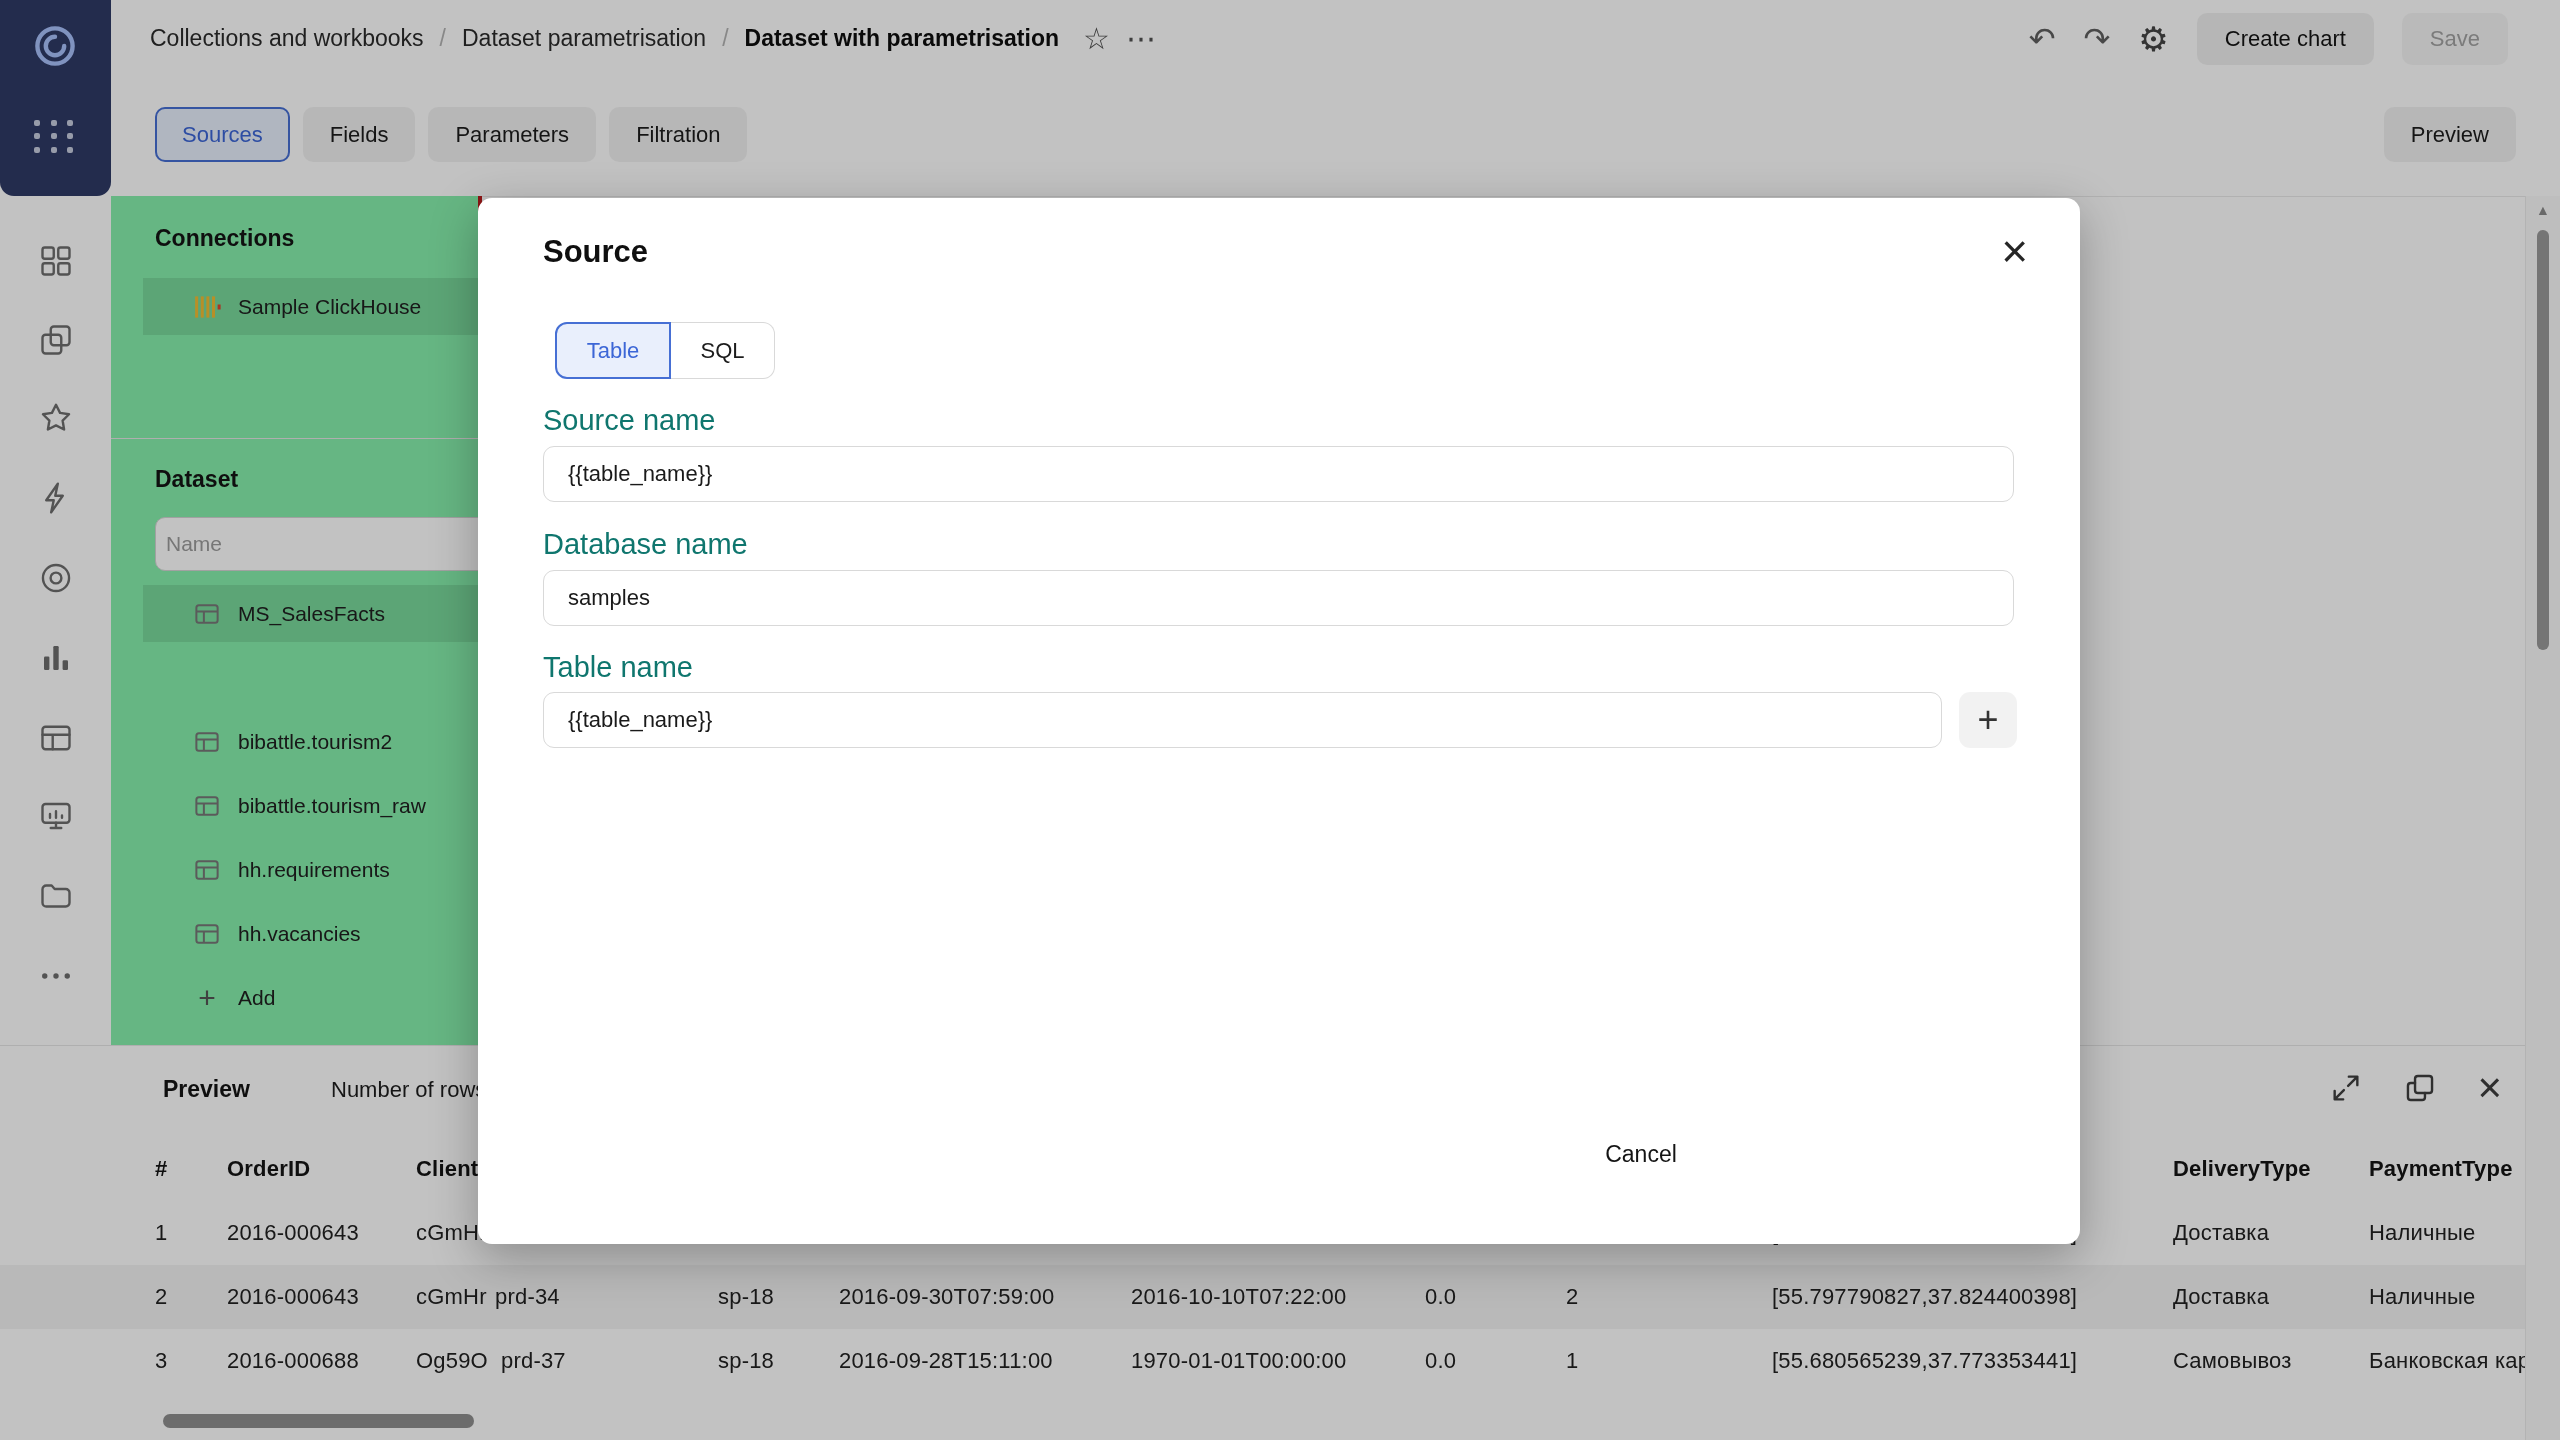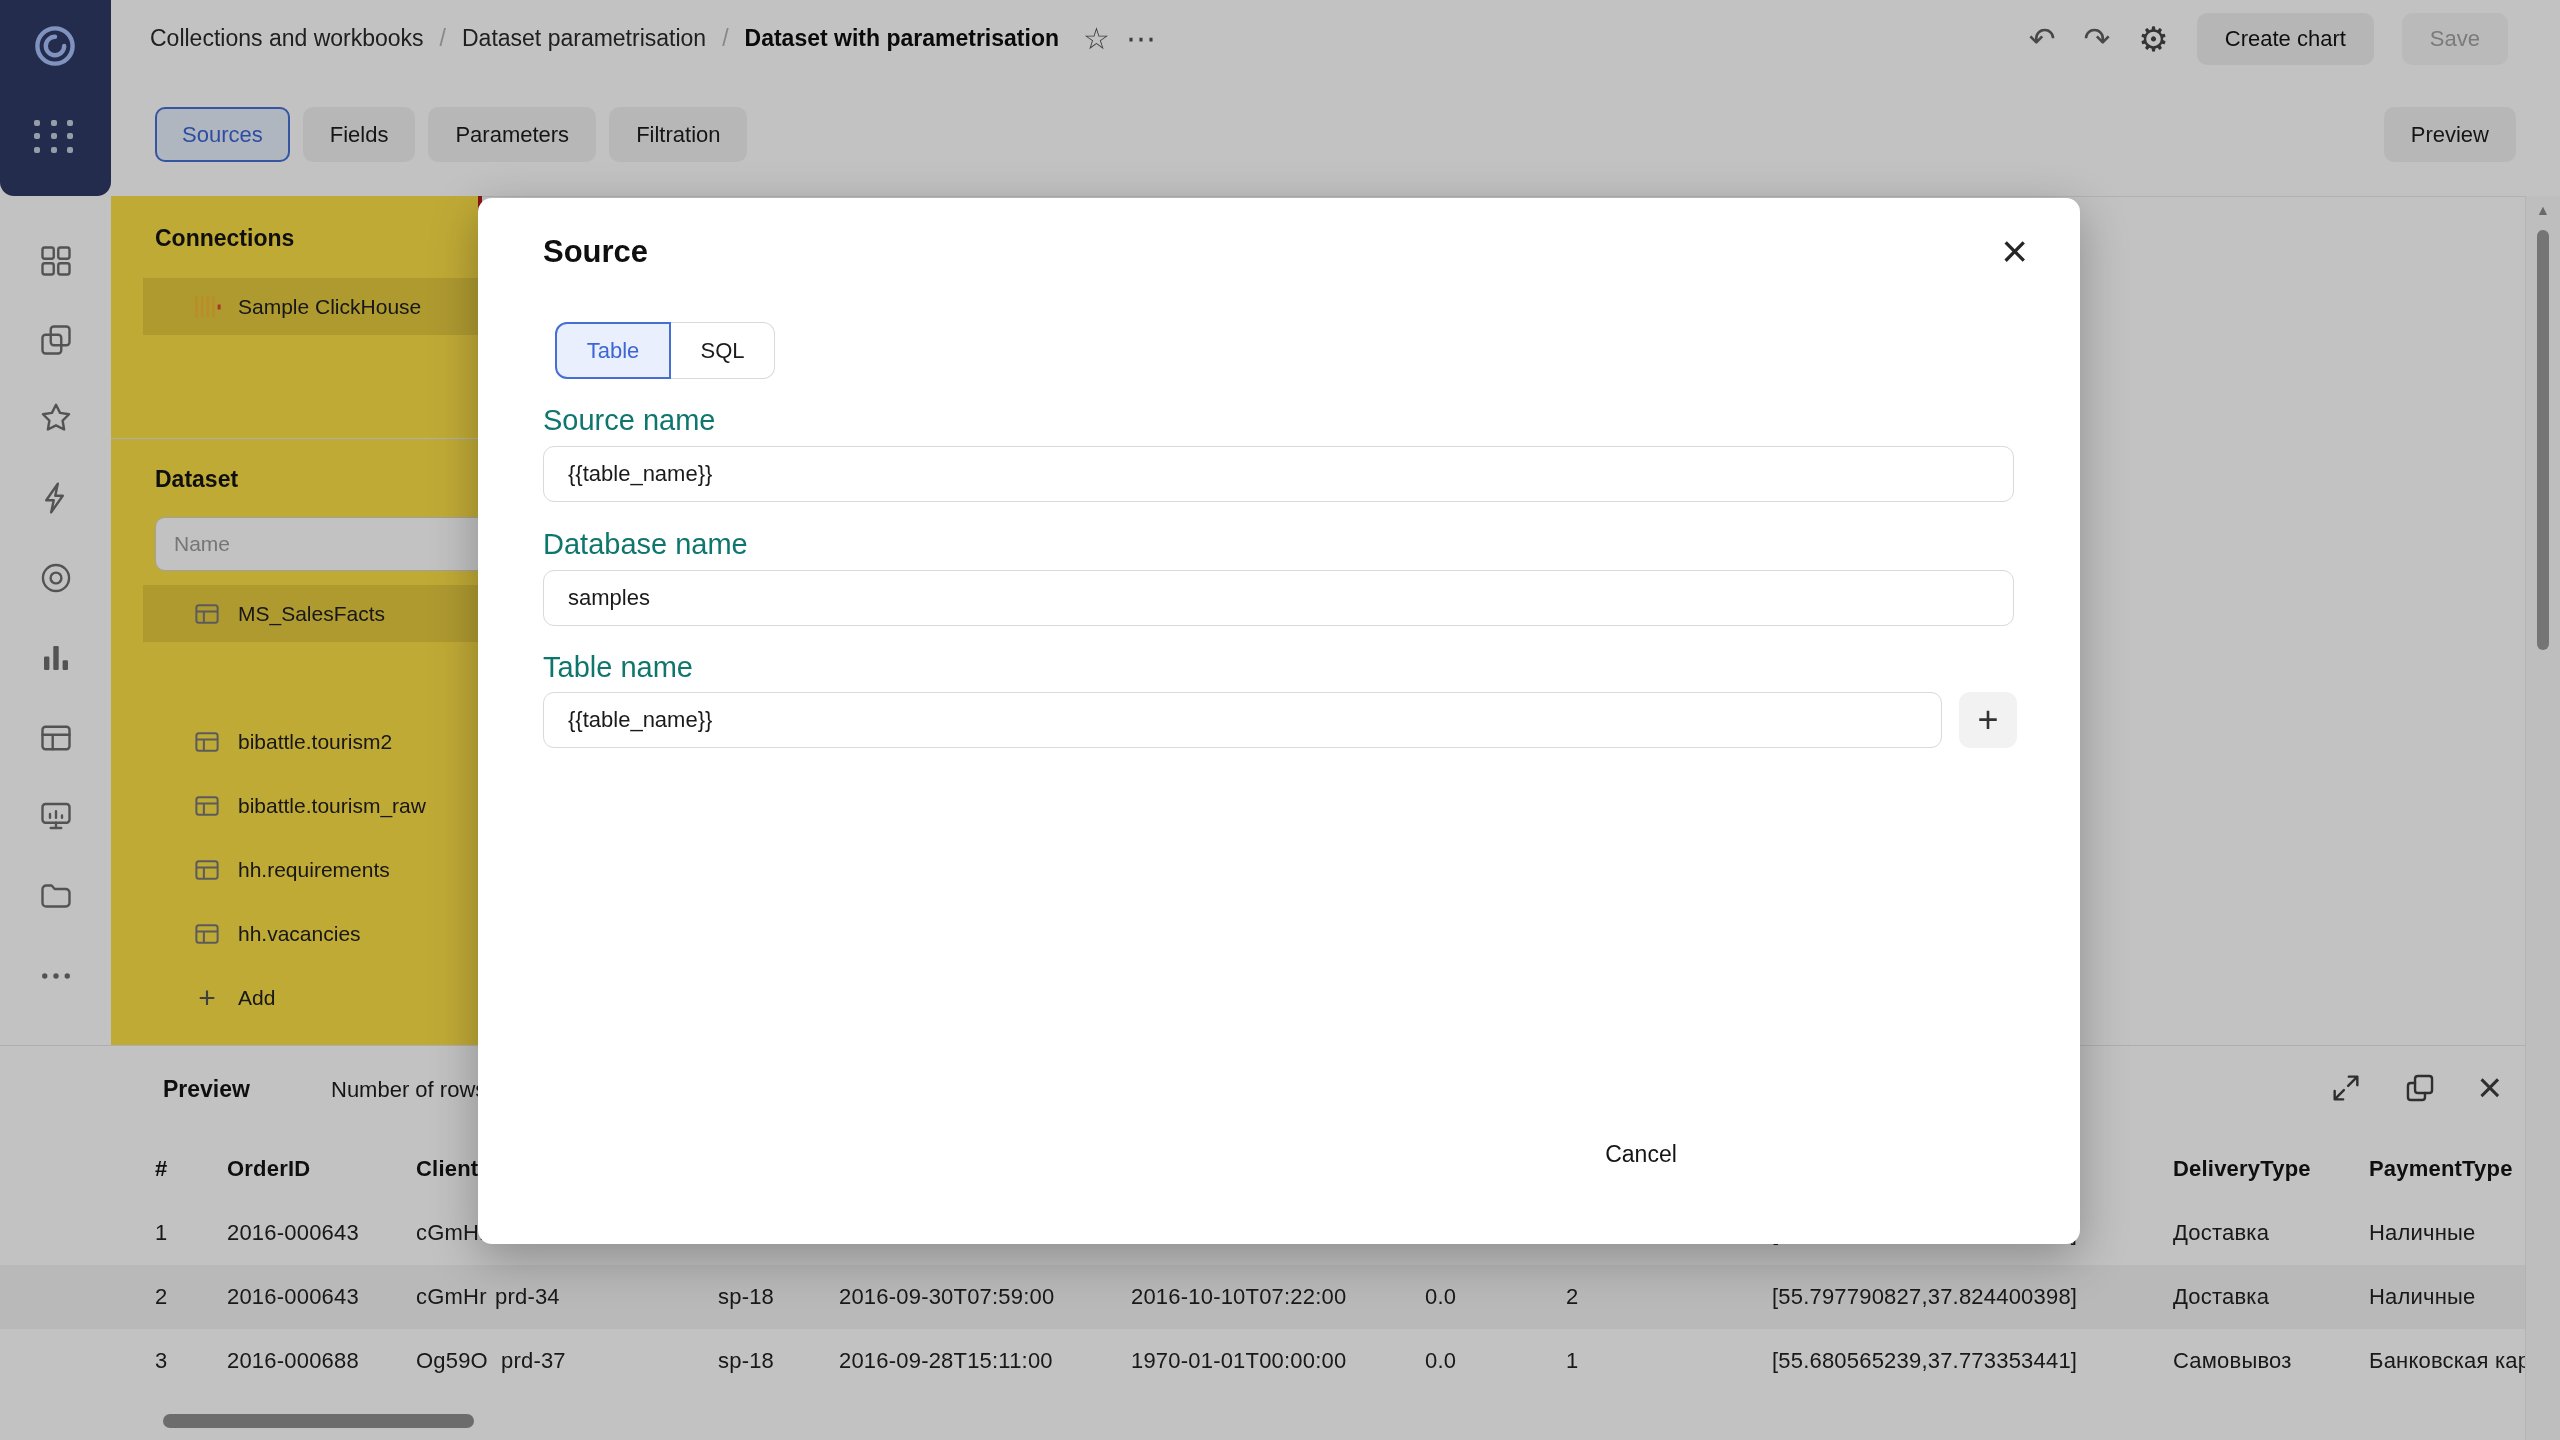--- a/index.html
+++ b/index.html
@@ -24,28 +24,28 @@
   .hbtn{height:52px;border-radius:10px;display:flex;align-items:center;padding:0 28px;font-size:22px;background:rgba(0,0,0,.06);color:#141414;}
   .hbtn.disabled{background:rgba(0,0,0,.04);color:#a2a2a2;}
   
   .toolbar{position:absolute;left:111px;top:77px;width:2449px;height:119px;background:#fff;border-bottom:1px solid #e9e9e9;}
   .tabs{position:absolute;left:44px;top:30px;display:flex;gap:13px;}
   .tab{height:55px;border-radius:10px;display:flex;align-items:center;padding:0 27px;font-size:22px;
        background:rgba(0,0,0,.055);color:#1c1c1c;}
   .tab.active{background:#e8effd;color:#3c66d6;box-shadow:inset 0 0 0 2px #466fd4;}
   .preview-btn{position:absolute;right:44px;top:30px;}
   
-  .lpanel{position:absolute;left:111px;top:196px;width:367px;height:849px;background:#fde047;border-right:4px solid #b91c1c;}
+  .lpanel{position:absolute;left:111px;top:196px;width:367px;height:849px;background:#86efac;border-right:4px solid #b91c1c;}
   .sec-title{font-size:23px;font-weight:700;color:#141414;}
   .lrow{position:absolute;left:0;width:100%;height:57px;display:flex;align-items:center;margin-left:32px;}
   .lrow .txt{font-size:21px;color:#202020;margin-left:14px;white-space:nowrap;}
   .lrow.sel{background:rgba(0,0,0,.09);}
   .lrow .ic{width:34px;display:flex;justify-content:center;margin-left:47px;}
   .search{position:absolute;left:44px;top:321px;width:349px;height:54px;border:1.5px solid #d4d4d4;border-radius:10px;
-          font-size:21px;padding:0 18px;box-sizing:border-box;color:#1a1a1a;outline:none;font-family:inherit;background:#fff;}
+          font-size:21px;padding:0 10px;box-sizing:border-box;color:#1a1a1a;outline:none;font-family:inherit;background:#fff;}
   .search::placeholder{color:#9b9b9b;}
   .divider{position:absolute;left:0;width:100%;height:1px;background:#e7e7e7;}
   .plus{font-size:30px;color:#555;line-height:1;}
   
   .pv{position:absolute;left:0;top:1045px;width:2560px;height:395px;background:#fff;border-top:1px solid #e6e6e6;}
   .pv-title-row{position:absolute;left:0;top:0;width:100%;height:84px;}
   .pv-icons{position:absolute;right:58px;top:0;height:84px;display:flex;align-items:center;gap:40px;color:#3f3f3f;}
   .prow{position:absolute;left:0;width:2560px;height:64px;}
   .prow.alt{background:#f4f4f4;}
   .pcell{position:absolute;top:0;height:100%;display:flex;align-items:center;white-space:nowrap;

